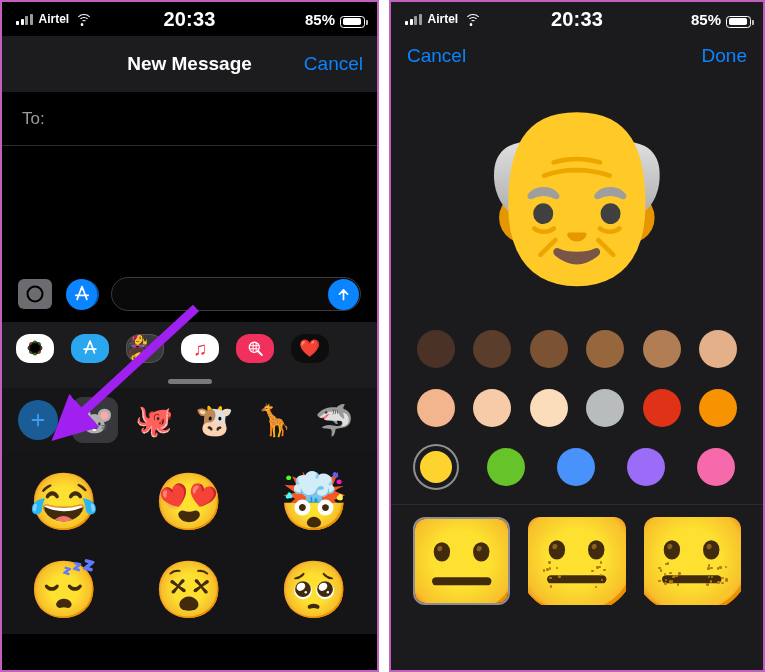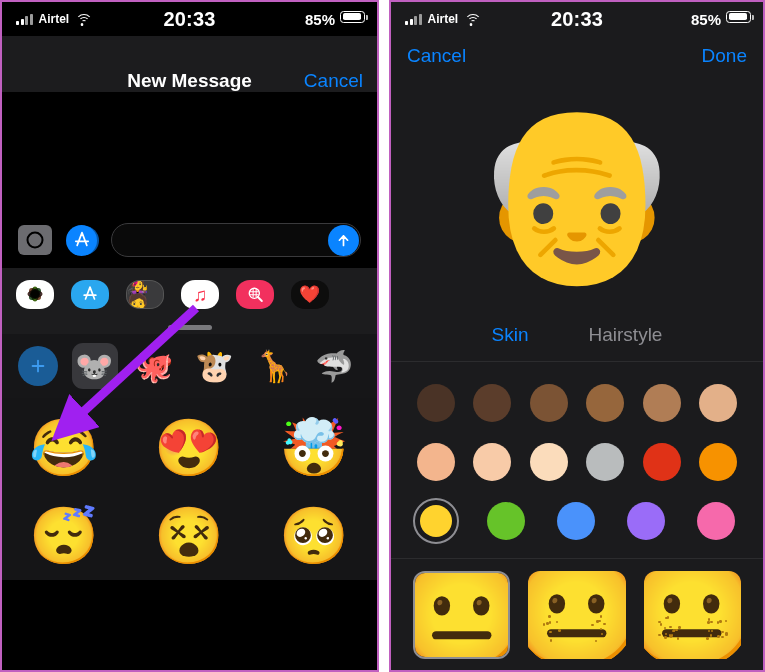--- a/index.html
+++ b/index.html
@@ -20,21 +20,21 @@
   .panel-right { left:389px; width:376px; background:#1b1b1d; }
 
   
   .statusbar {
     position:relative; height:34px; width:100%;
     display:flex; align-items:center;
     color:#fff; font-size:15px; font-weight:700;
   }
   .sb-left { position:absolute; left:14px; display:flex; align-items:center; gap:6px; }
   .sb-mid  { position:absolute; left:0; right:0; text-align:center; font-size:20px; font-weight:600; letter-spacing:.2px; }
-  .sb-right{ position:absolute; right:12px; display:flex; align-items:flex-start; gap:5px; font-size:15px; font-weight:600;}
+  .sb-right{ position:absolute; right:12px; display:flex; align-items:flex-end; gap:5px; font-size:15px; font-weight:600;}
 
   .bars { display:flex; align-items:flex-end; gap:1.5px; height:11px; }
   .bars i { display:block; width:3px; background:#fff; border-radius:.8px; }
   .bars i:nth-child(1){ height:4px; }
   .bars i:nth-child(2){ height:6px; }
   .bars i:nth-child(3){ height:8.5px; background:#9a9a9a;}
   .bars i:nth-child(4){ height:11px; background:#9a9a9a;}
   .carrier { font-size:12px; font-weight:600; }
 
   .wifi { width:17px; height:13px; position:relative; }
@@ -49,21 +49,21 @@
   .wifi .w3 { width:5px;  height:5px;  top:7px; }
   .wifi .dot{ position:absolute; width:3px;height:3px;background:#fff;border-radius:50%;left:7px;top:10px;}
 
   .battery { width:25px; height:12px; border:1.6px solid #fff; border-radius:3.5px; position:relative; }
   .battery::after{ content:""; position:absolute; right:-4px; top:3.2px; width:2px;height:5px;background:#bbb;border-radius:0 1px 1px 0;}
   .battery i { display:block; position:absolute; left:1.5px; top:1.5px; bottom:1.5px; width:80%; background:#fff; border-radius:1.8px;}
 
   
   .navbar {
     height:56px; background:#1c1c1e; position:relative;
-    display:flex; align-items:flex-end; justify-content:center;
+    display:flex; align-items:center; justify-content:center;
   }
   .nav-title { color:#fff; font-size:19px; font-weight:700; }
   .nav-action { position:absolute; right:14px; color:#0a84ff; font-size:19px; }
 
   .to-row {
     height:54px; background:#000; display:flex; align-items:center;
     padding-left:20px; border-bottom:1px solid #2b2b2d;
   }
   .to-label { color:#9b9b9e; font-size:17px; }
 
@@ -209,20 +209,24 @@
             <i></i>
           </span>
       </div>
     </div>
 
     <div class="navbar">
       <span class="nav-title">New Message</span>
       <span class="nav-action">Cancel</span>
     </div>
 
+    <div class="to-row">
+      <span class="to-label">To:</span>
+      <span></span>
+    </div>
 
     <div class="msg-body"></div>
 
     <div class="composebar">
       <span class="cam-btn"></span>
       <span class="appstore-btn">
         <svg viewBox="0 0 24 24" aria-hidden="true">
           <path d="M12 3.2 6.2 18.5M12 3.2l5.8 15.3M4.5 13.6h15" stroke="#fff" stroke-width="2" stroke-linecap="round" fill="none"></path>
         </svg>
       </span>
@@ -338,24 +342,20 @@
 
     <div class="r-navbar">
       <span class="r-nav-btn">Cancel</span>
       <span class="r-nav-btn">Done</span>
     </div>
 
     <div class="memoji-preview">
       <span class="memoji-face">👴</span>
     </div>
 
-    <div class="r-tabs">
-      <span class="r-tab active">Skin</span>
-      <span class="r-tab">Hairstyle</span>
-    </div>
 
     <div class="swatch-area">
       <div class="swatch-row">
         <span class="swatch-wrap">
             <span class="swatch" id="sw-0-0" style="background: rgb(74, 51, 38);"></span>
           </span>
         <span class="swatch-wrap">
             <span class="swatch" id="sw-0-1" style="background: rgb(91, 61, 43);"></span>
           </span>
         <span class="swatch-wrap">

